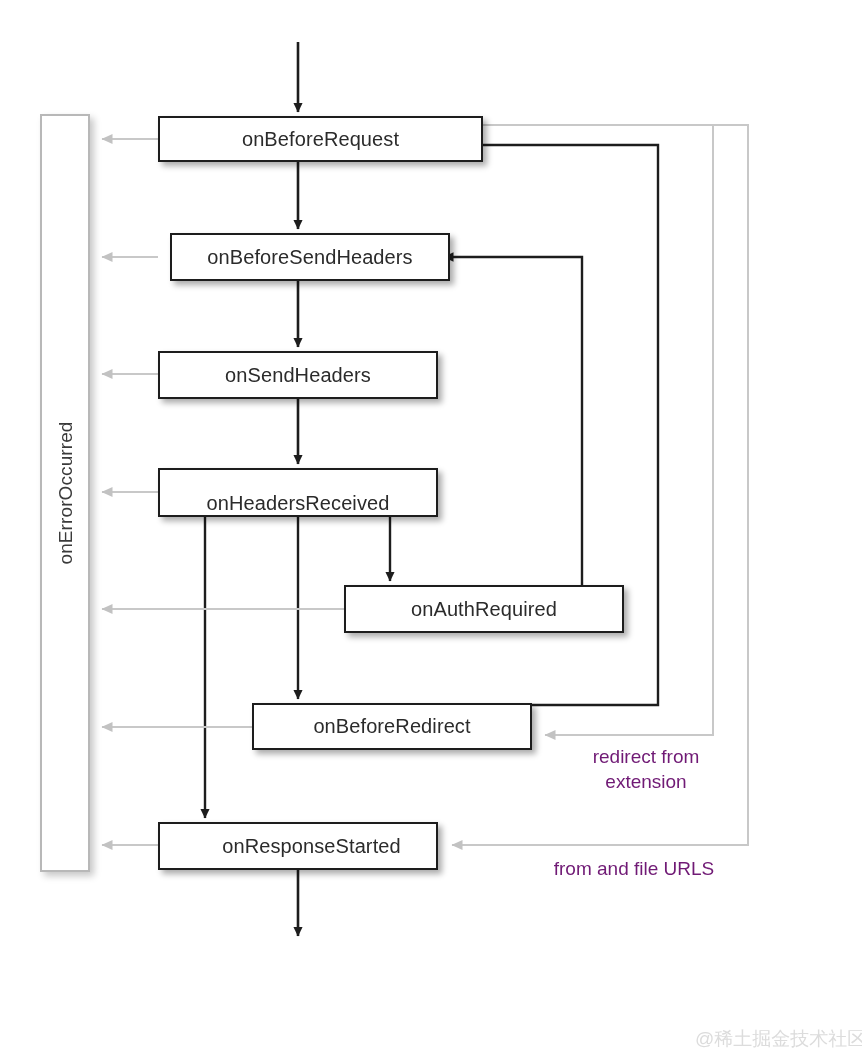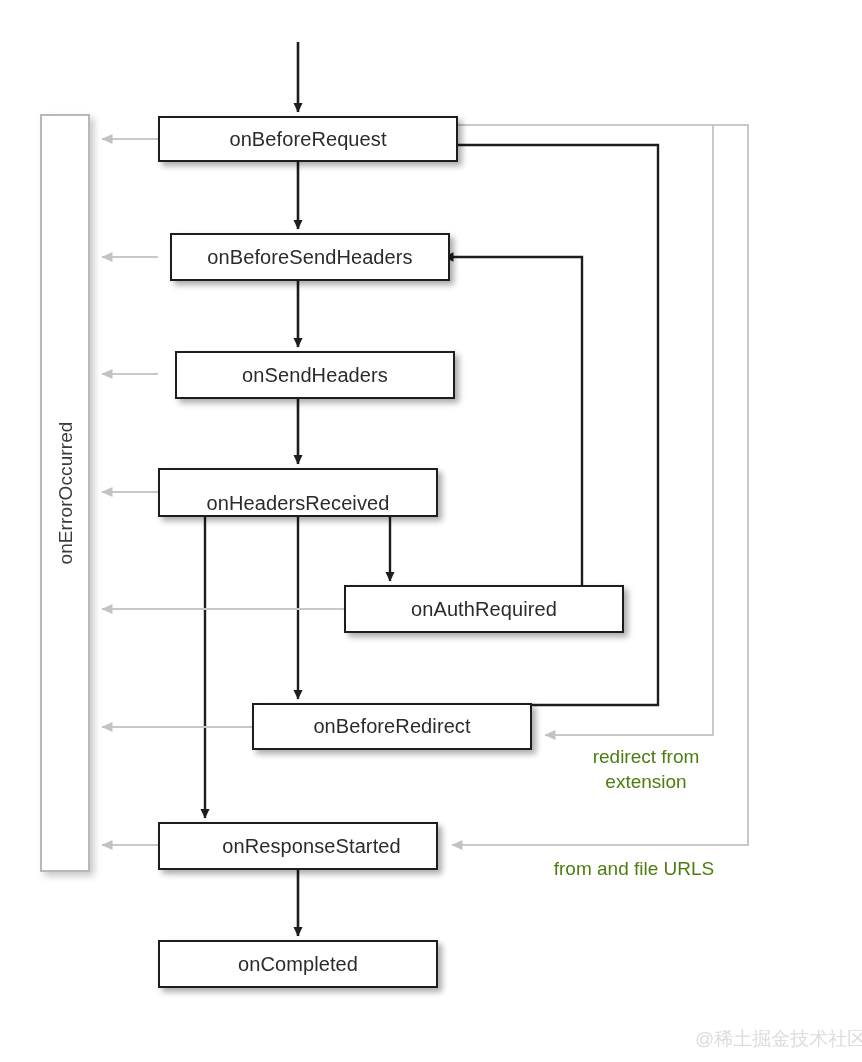--- a/index.html
+++ b/index.html
@@ -45,21 +45,21 @@
     color: #3a3a3a;
     box-shadow: 4px 4px 7px rgba(0,0,0,0.22);
   }
   .node.error-node .vtext {
     transform: rotate(-90deg);
     white-space: nowrap;
     font-size: 19px;
   }
   .gray-label {
     position: absolute;
-    color: #4d7c0f;
+    color: #701a75;
     font-size: 19px;
     font-family: "Liberation Sans", sans-serif;
     text-align: center;
     line-height: 1.3;
     z-index: 2;
   }
   .watermark {
     position: absolute;
     color: #dcdcdc;
     font-size: 19px;
@@ -109,51 +109,48 @@
     <path d="M158,492 L102,492" stroke="#c8c8c8" stroke-width="2" fill="none" marker-end="url(#ahGray)"></path>
     <path d="M344,609 L102,609" stroke="#c8c8c8" stroke-width="2" fill="none" marker-end="url(#ahGray)"></path>
     <path d="M252,727 L102,727" stroke="#c8c8c8" stroke-width="2" fill="none" marker-end="url(#ahGray)"></path>
     <path d="M158,845 L102,845" stroke="#c8c8c8" stroke-width="2" fill="none" marker-end="url(#ahGray)"></path>
   </svg>
 
   <div class="node error-node" style="left:40px; top:114px; width:50px; height:758px;">
     <span class="vtext">onErrorOccurred</span>
   </div>
 
-  <div class="node" style="left:158px; top:116px; width:300px; height:46px;">
+  <div class="node" style="left:158px; top:116px; width:325px; height:46px;">
     <span>onBeforeRequest</span>
   </div>
 
   <div class="node" style="left:170px; top:233px; width:280px; height:48px;">
     <span>onBeforeSendHeaders</span>
   </div>
 
-  <div class="node" style="left:175px; top:351px; width:280px; height:48px;">
+  <div class="node" style="left:158px; top:351px; width:280px; height:48px;">
     <span>onSendHeaders</span>
   </div>
 
   <div class="node" style="left:158px; top:468px; width:280px; height:49px;align-items:flex-end;">
     <span>onHeadersReceived</span>
   </div>
 
   <div class="node" style="left:344px; top:585px; width:280px; height:48px;">
     <span>onAuthRequired</span>
   </div>
 
   <div class="node" style="left:252px; top:703px; width:280px; height:47px;">
     <span>onBeforeRedirect</span>
   </div>
 
   <div class="node" style="left:158px; top:822px; width:280px; height:48px;padding-left:27px;">
     <span>onResponseStarted</span>
   </div>
 
-  <div class="node" style="left:158px; top:940px; width:280px; height:48px;">
-    <span>onCompleted</span>
-  </div>
 
   <div class="gray-label" style="left:572px; top:745px; width:148px;">redirect from extension</div>
 
   <div class="gray-label" style="left:528px; top:857px; width:212px;">from and file URLS</div>
 
   <div class="watermark" style="left:695px; top:1026px;">@稀土掘金技术社区</div>
 
 </div>
 
 </body></html>

